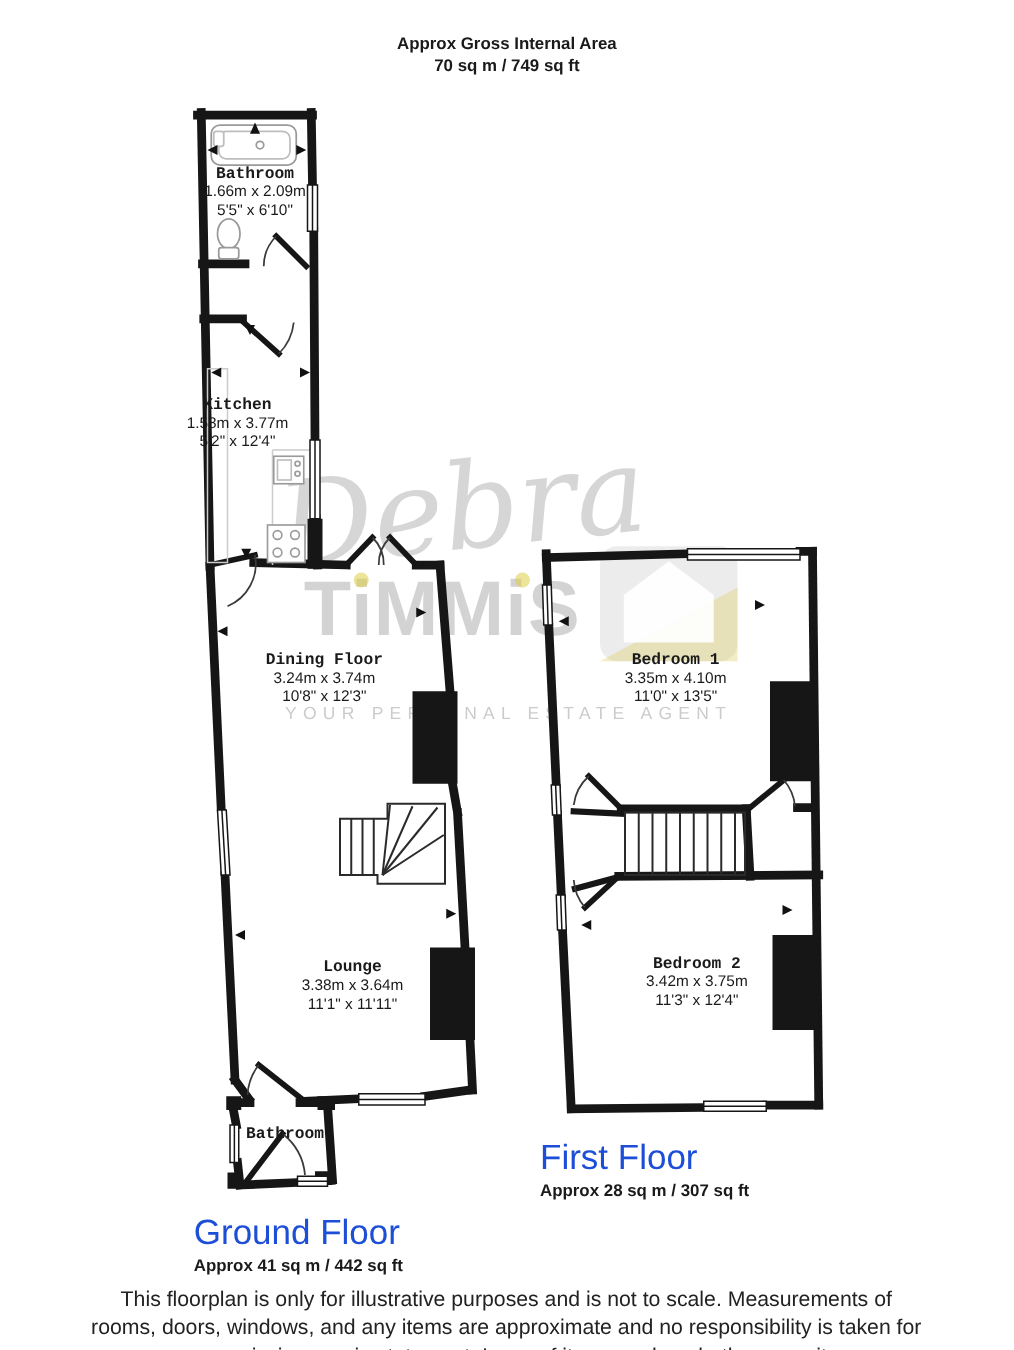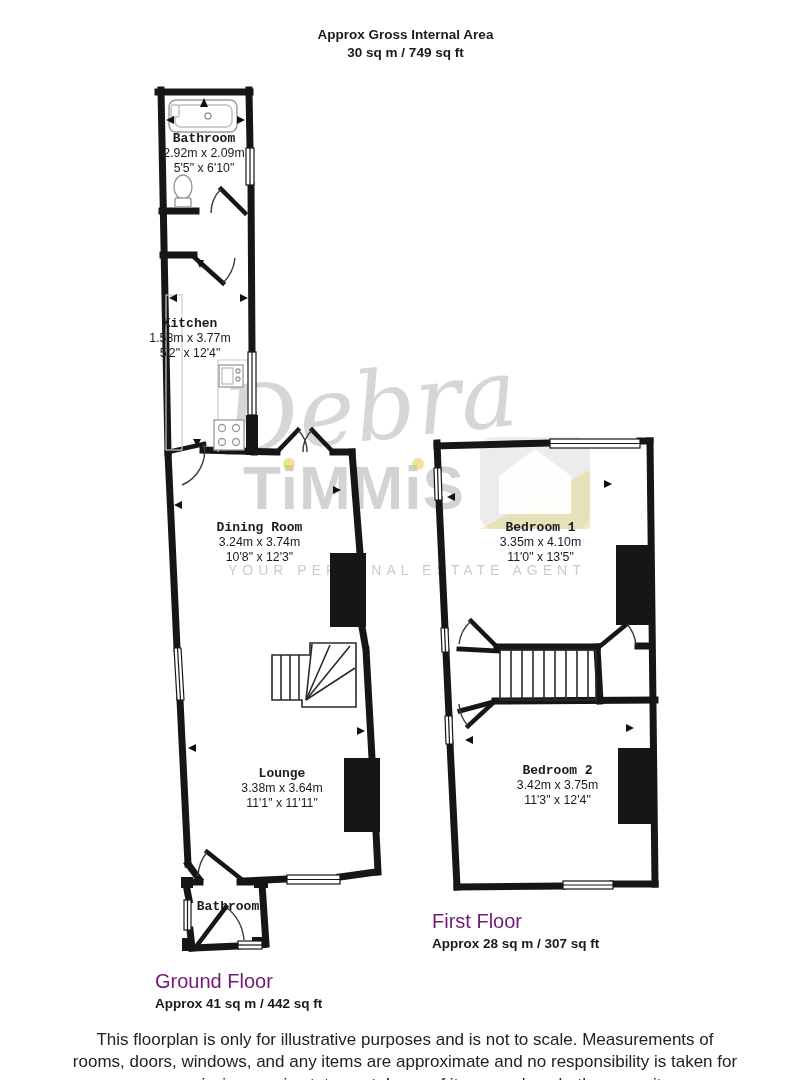--- a/index.html
+++ b/index.html
@@ -6,21 +6,21 @@
   #page{position:relative;width:811px;height:1080px;background:#fff;overflow:hidden;
         font-family:"Liberation Sans",sans-serif;color:#1a1a1a;}
   .abs{position:absolute;}
   
   .title{left:0;top:26px;width:811px;text-align:center;font-weight:bold;
          font-size:13.5px;line-height:1.35;z-index:5;}
   .room-label{text-align:center;z-index:5;line-height:1.18;}
   .room-label .rname{font-weight:bold;font-size:13px;font-family:Liberation Mono, monospace;}
   .room-label .rdim{font-size:12.3px;}
   .floor-label{z-index:5;}
-  .floor-label .fname{font-size:20px;font-weight:400;color:#701a75;}
+  .floor-label .fname{font-size:28px;font-weight:400;color:#1d4ed8;}
   .floor-label .farea{font-size:13.5px;font-weight:bold;margin-top:3px;}
   .footer{left:70px;top:1029px;width:670px;text-align:center;font-size:17px;
           line-height:1.32;color:#222;z-index:5;}
   
   .wm{pointer-events:none;z-index:1;}
   .wm-script{left:222px;top:352px;font-family:"DejaVu Serif",serif;font-style:italic;
              font-size:95px;color:rgba(120,120,120,.30);transform:rotate(-6deg);}
   .wm-brand{left:243px;top:452px;font-size:62px;font-weight:bold;letter-spacing:1px;
             color:rgba(110,110,110,.30);}
   .wm-dot{width:12px;height:12px;border-radius:50%;background:rgba(218,206,70,.55);}
@@ -29,21 +29,21 @@
   svg{display:block;}
   #plan{z-index:2;left:0;top:0;}
 </style>
 </head>
 <body>
 
 <div id="page">
 
   <div class="abs title">
     <div>Approx Gross Internal Area</div>
-    <div>30 sq m / 749 sq ft</div>
+    <div>70 sq m / 749 sq ft</div>
   </div>
 
   <div class="abs wm wm-script">Debra</div>
   <div class="abs wm wm-brand">TiMMiS</div>
   <div class="abs wm wm-dot" style="left:283px;top:458px;"></div>
   <div class="abs wm wm-dot" style="left:412px;top:458px;"></div>
   <div class="abs wm wm-tagline">YOUR PERSONAL ESTATE AGENT</div>
   <svg class="abs wm" style="left:479px;top:436px;" width="113" height="95">
     <rect x="1" y="1" width="110" height="92" rx="14" fill="rgba(185,185,185,0.28)"></rect>
     <polygon points="1,93 111,34 111,79 111,93" fill="rgba(222,210,110,0.40)"></polygon>
@@ -227,30 +227,30 @@
     <g fill="#111" stroke="none">
       <polygon points="447,497 455,493 455,501"></polygon>
       <polygon points="612,484 604,480 604,488"></polygon>
       <polygon points="465,740 473,736 473,744"></polygon>
       <polygon points="634,728 626,724 626,732"></polygon>
     </g>
   </svg>
 
   <div class="abs room-label" style="left:150px;top:131px;width:108px;">
     <div class="rname">Bathroom</div>
-    <div class="rdim">2.92m x 2.09m</div>
+    <div class="rdim">1.66m x 2.09m</div>
     <div class="rdim">5'5" x 6'10"</div>
   </div>
   <div class="abs room-label" style="left:134px;top:316px;width:112px;">
     <div class="rname">Kitchen</div>
     <div class="rdim">1.58m x 3.77m</div>
     <div class="rdim">5'2" x 12'4"</div>
   </div>
   <div class="abs room-label" style="left:182px;top:520px;width:155px;">
-    <div class="rname">Dining Room</div>
+    <div class="rname">Dining Floor</div>
     <div class="rdim">3.24m x 3.74m</div>
     <div class="rdim">10'8" x 12'3"</div>
   </div>
   <div class="abs room-label" style="left:202px;top:766px;width:160px;">
     <div class="rname">Lounge</div>
     <div class="rdim">3.38m x 3.64m</div>
     <div class="rdim">11'1" x 11'11"</div>
   </div>
   <div class="abs room-label" style="left:183px;top:899px;width:90px;">
     <div class="rname">Bathroom</div>

